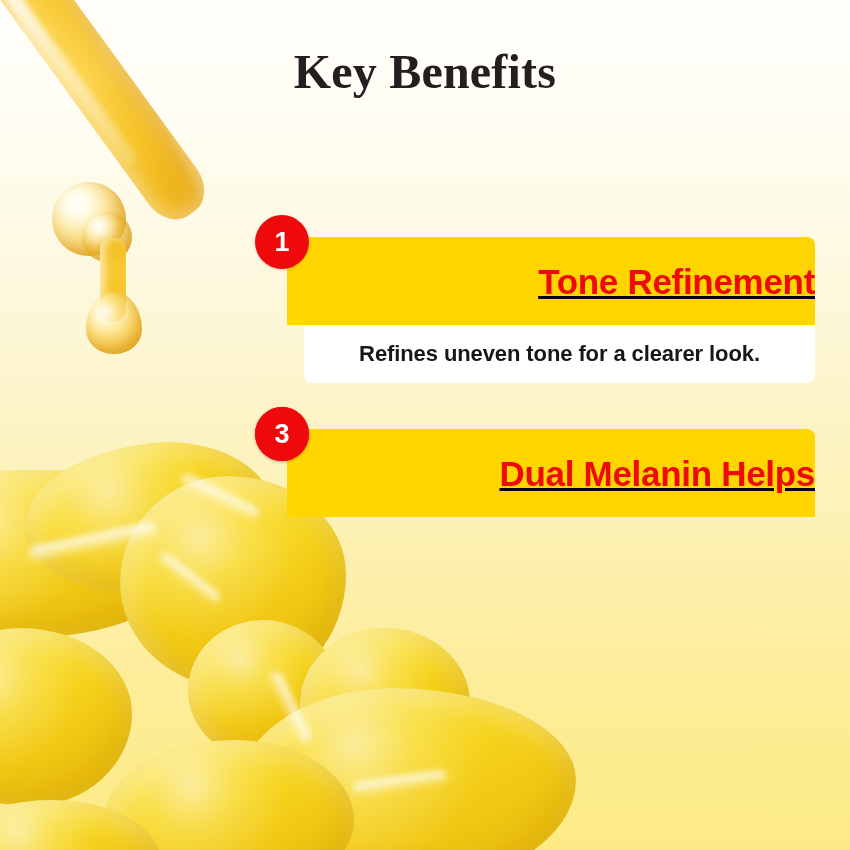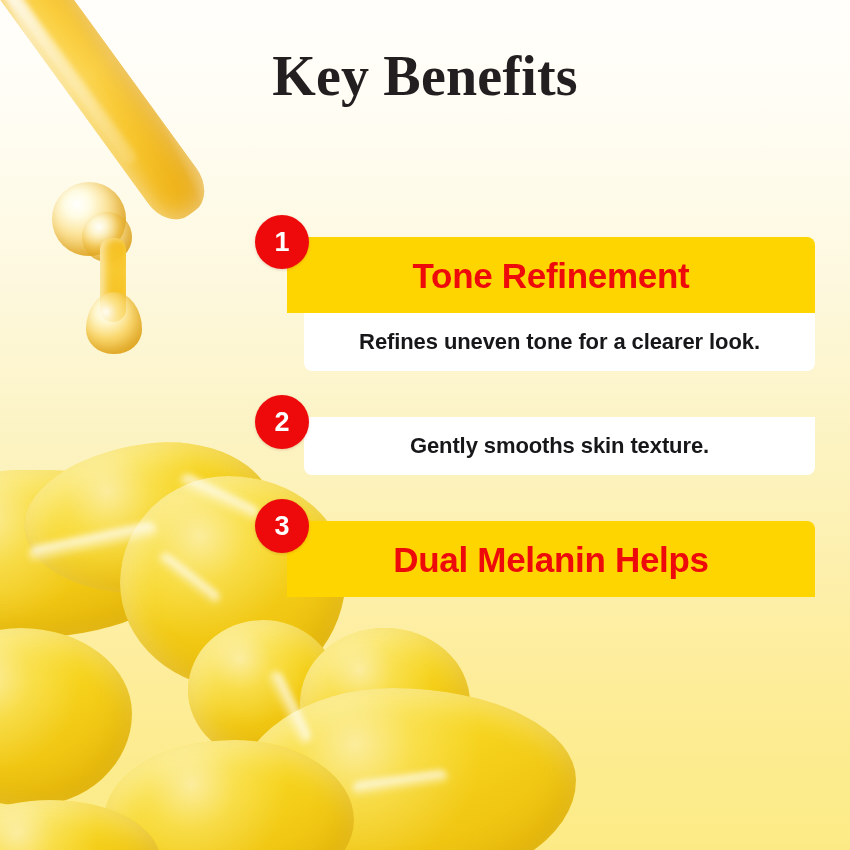--- a/index.html
+++ b/index.html
@@ -176,21 +176,21 @@
   }
 
   .page-title {
     position: absolute;
     left: 0;
     right: 0;
     top: 48px;
     text-align: center;
     font-family: "Liberation Serif", "DejaVu Serif", serif;
     font-weight: 700;
-    font-size: 56px;
+    font-size: 48px;
     letter-spacing: 0.2px;
     color: #231f20;
     line-height: 1;
   }
 
   .cards {
     position: absolute;
     left: 287px;
     top: 237px;
     width: 528px;
@@ -214,27 +214,28 @@
     font-weight: 700;
     font-size: 27px;
     line-height: 54px;
     text-align: center;
     z-index: 3;
     box-shadow: 0 1px 3px rgba(120,0,0,0.18);
   }
 
   .card-head {
     position: relative;
-    height: 76px;
+    height: 88px;
     background: #ffd500;
     border-radius: 8px 8px 0 0;
     display: flex;
     align-items: center;
-    justify-content: center;
+    justify-content: flex-end;
     z-index: 2;
+    text-decoration: underline;
   }
   .card-title {
     color: #ee0a0a;
     font-weight: 700;
     font-size: 35px;
     letter-spacing: -0.3px;
     text-align: center;
     line-height: 1;
   }
 
@@ -302,23 +303,20 @@
         <div class="card-head">
           <div class="card-title">Tone Refinement</div>
         </div>
         <div class="card-body">
           <div class="card-desc">Refines uneven tone for a clearer look.</div>
         </div>
       </div>
 
       <div class="card">
         <div class="badge">2</div>
-        <div class="card-body">
-          <div class="card-desc">Gently smooths skin texture.</div>
-        </div>
       </div>
 
       <div class="card">
         <div class="badge">3</div>
         <div class="card-head">
           <div class="card-title">Dual Melanin Helps</div>
         </div>
       </div>
 
     </div>

